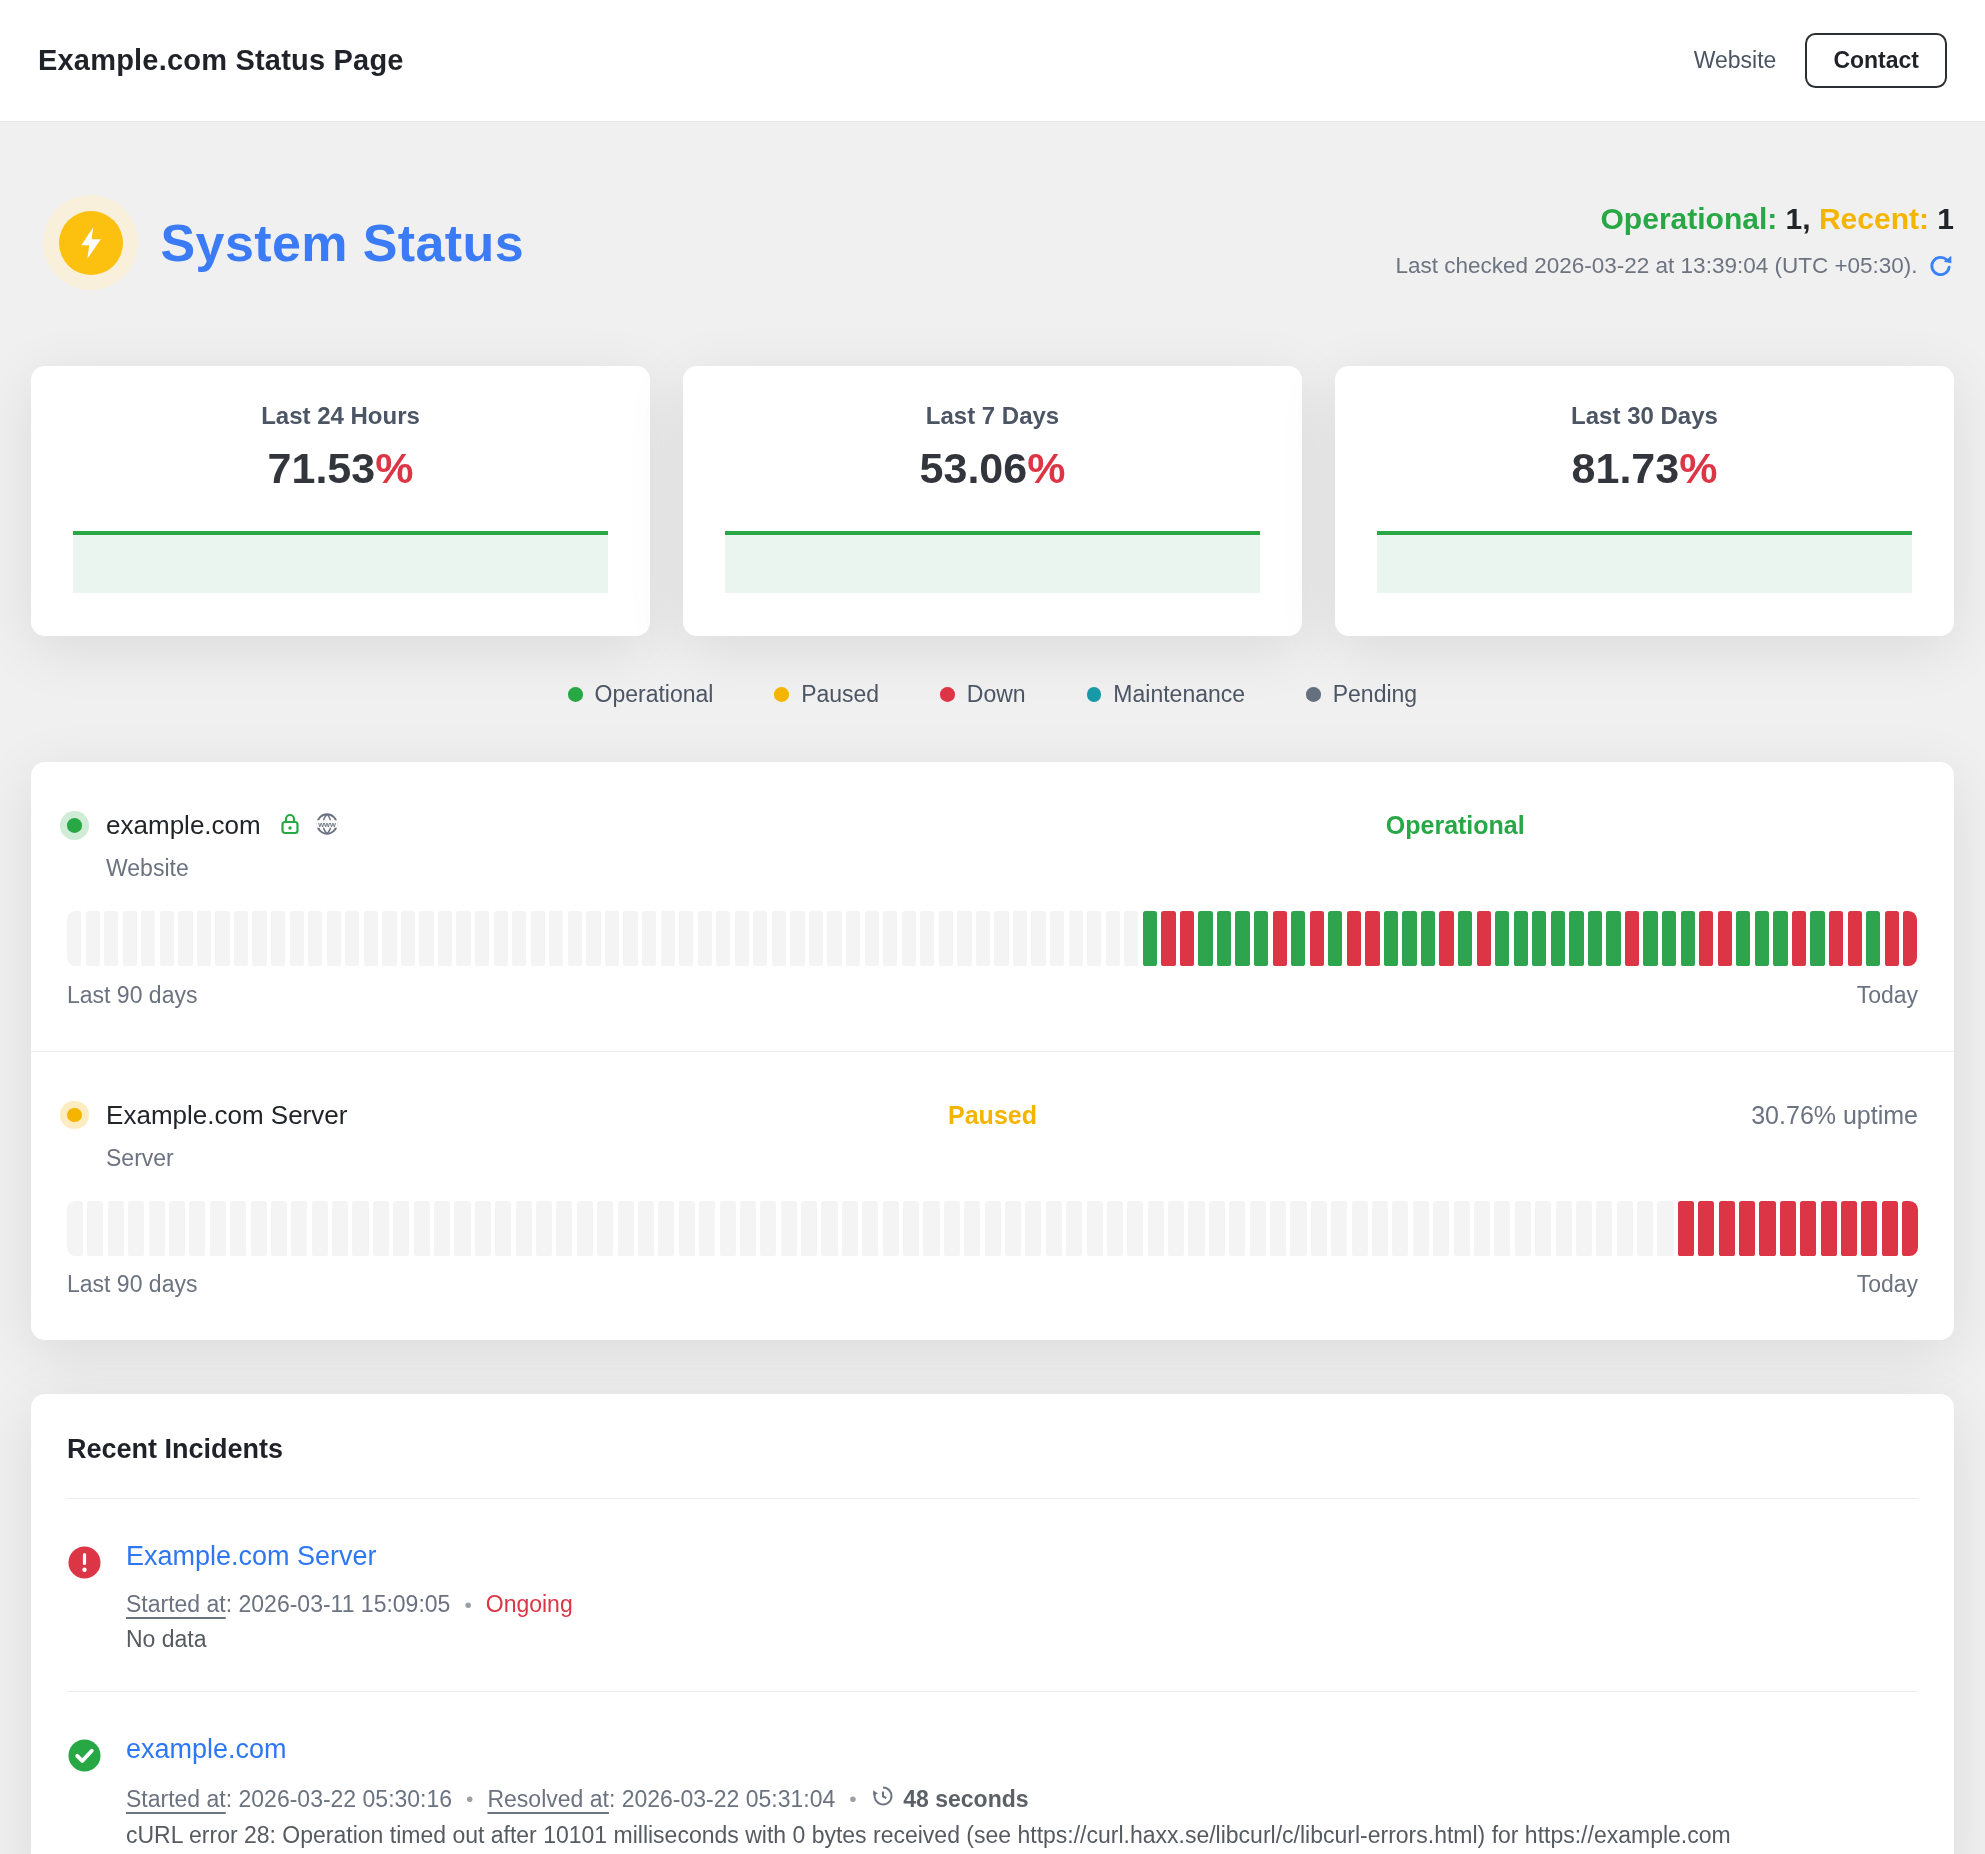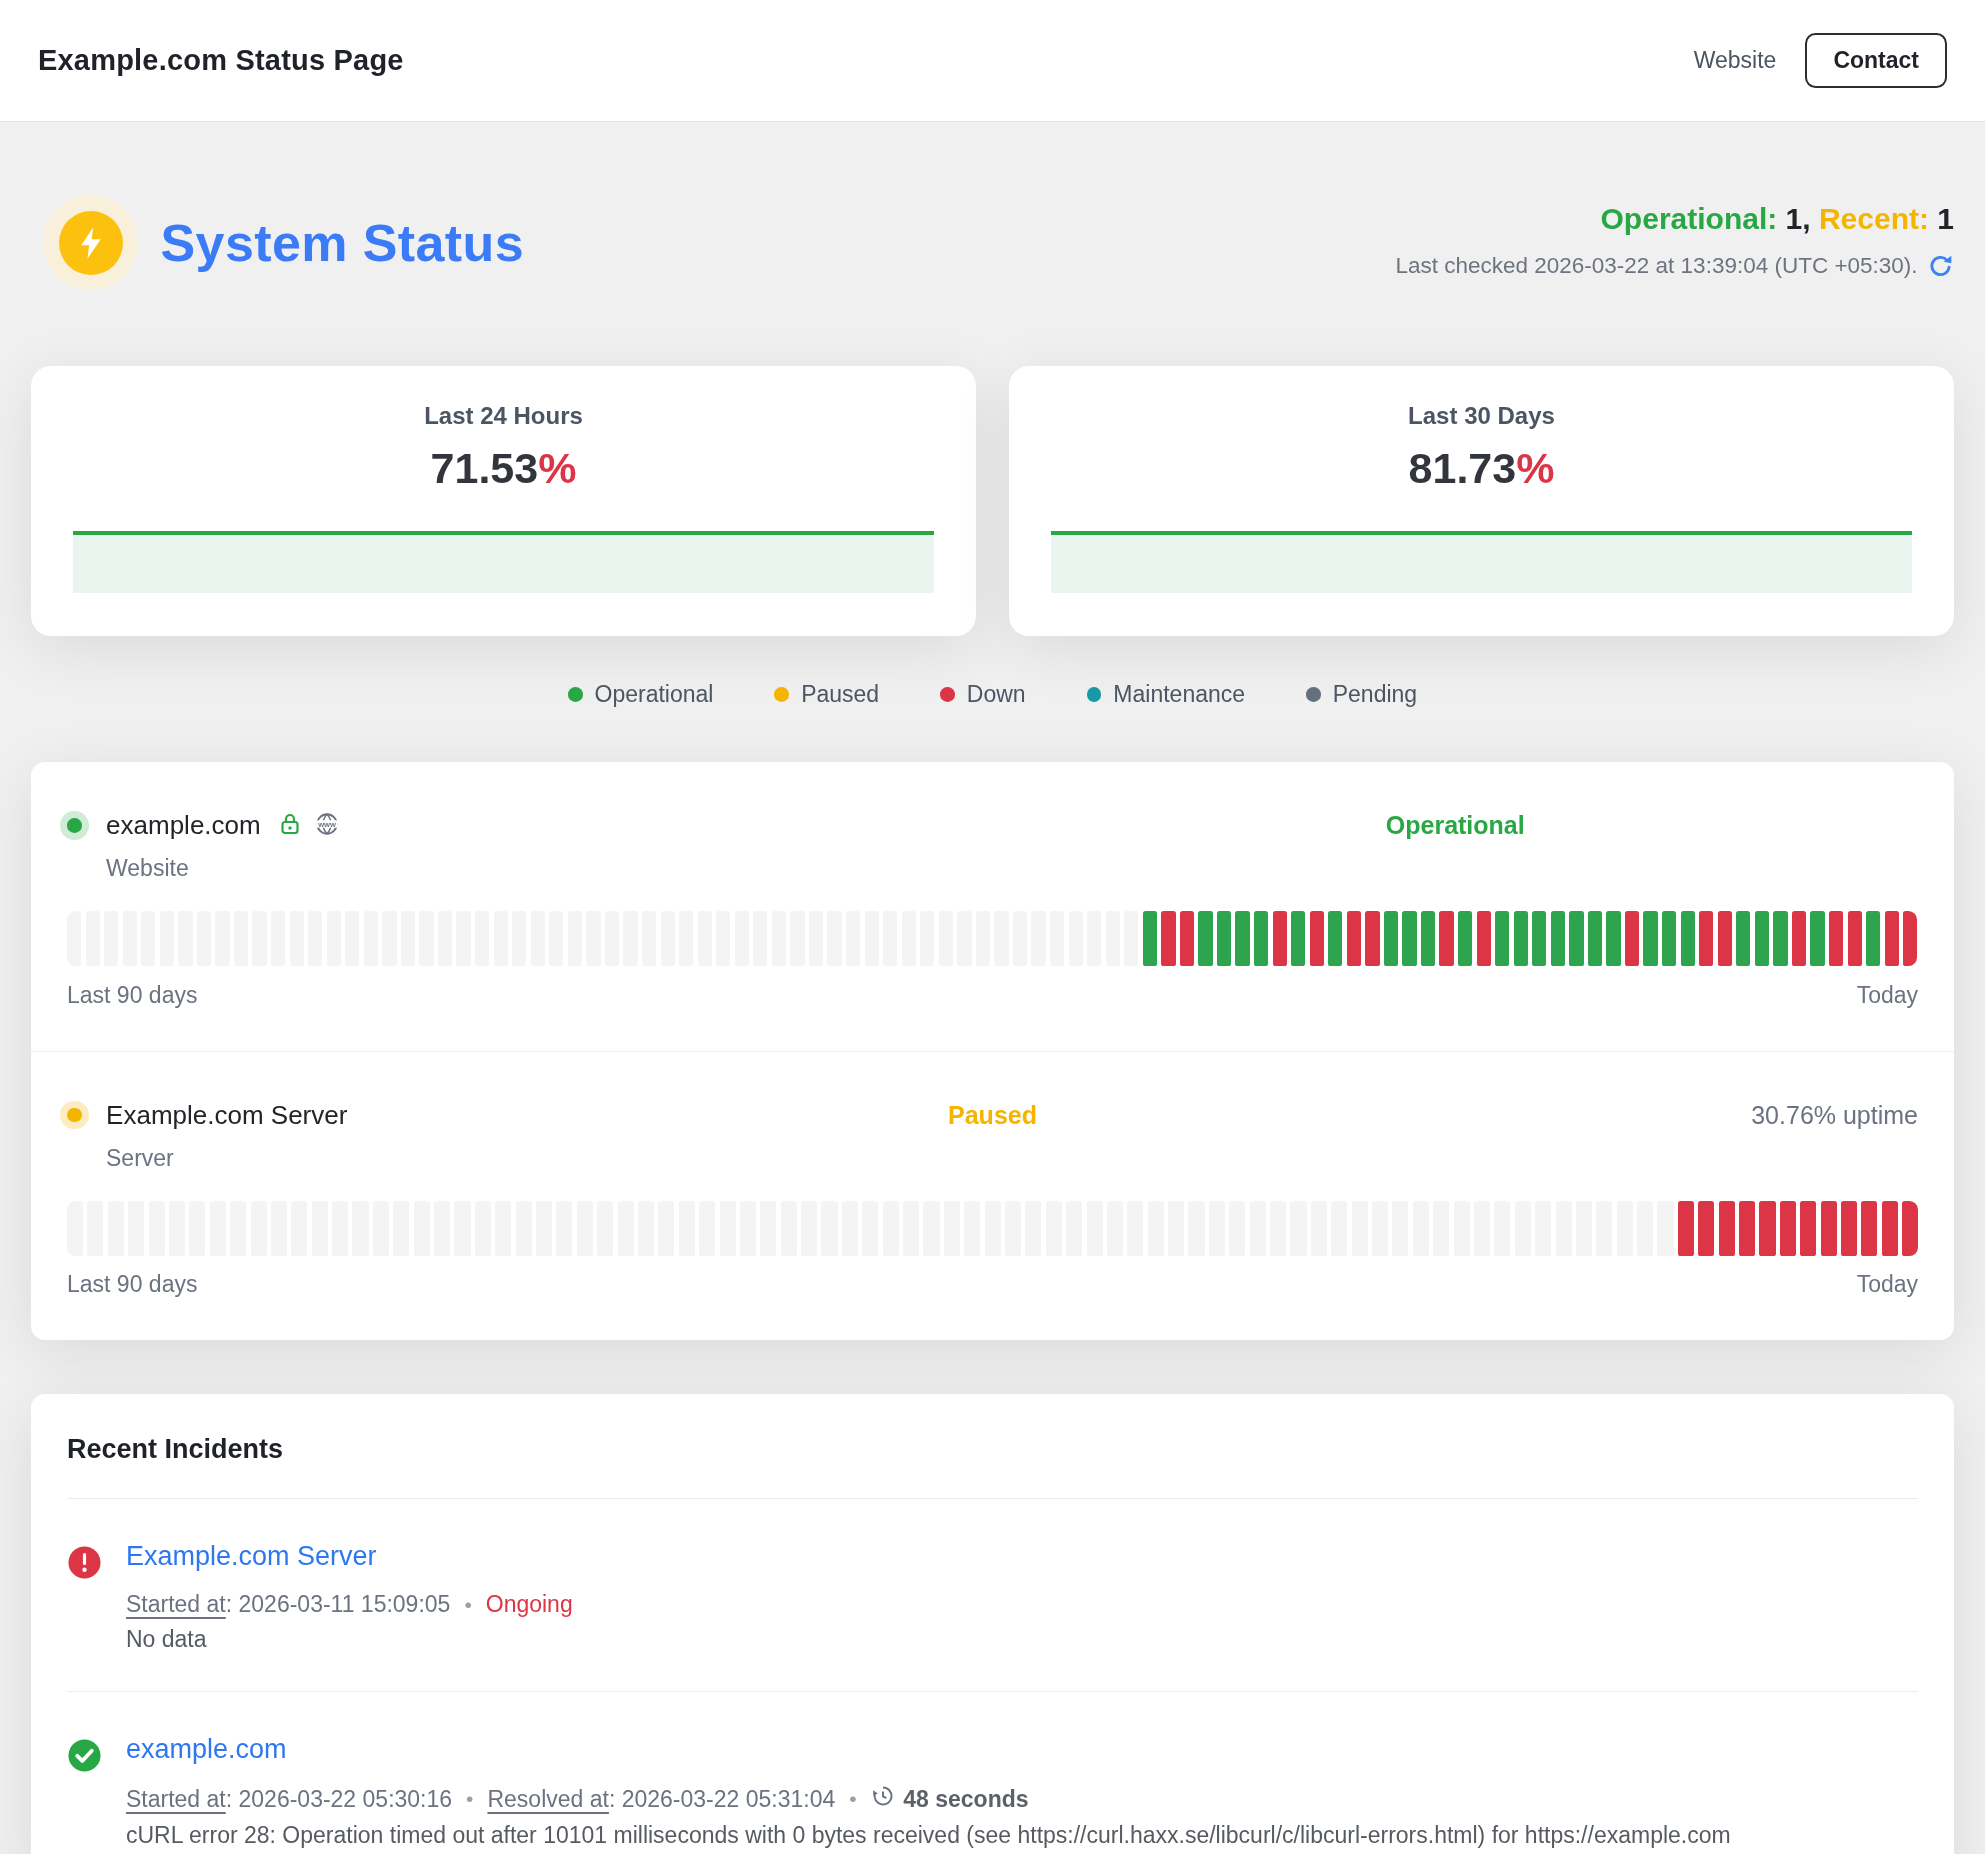--- a/index.html
+++ b/index.html
@@ -42,21 +42,21 @@
   .summary-operational { color: #28a745; }
   .summary-paused { color: #f5b400; }
   .last-checked {
     margin-top: 17.3px; font-size: 22.5px; color: #6d7480;
     display: flex; align-items: center; justify-content: flex-end; gap: 10.4px;
   }
   .refresh-icon { cursor: pointer; display: inline-flex; }
   
   .cards-row { margin-top: 76px; display: flex; gap: 33px; }
   .stat-card {
-    flex: 1; background: #fff; border-radius: 20px;
+    flex: 1; background: #fff; border-radius: 14px;
     box-shadow: 0 13px 61px rgba(0,0,0,0.09);
     padding: 36px 42px 43px; text-align: center;
   }
   .stat-title { font-size: 24px; font-weight: 700; color: #4b5563; }
   .stat-value { margin-top: 14px; font-size: 43px; font-weight: 800; color: #32363c; }
   .stat-unit { color: #dc3545; }
   .stat-chart {
     margin-top: 38px; height: 62px;
     border-top: 4.3px solid #28a745; background: #e9f5ee;
   }
@@ -154,20 +154,25 @@
     </div>
   </div>
 
   <div class="cards-row">
     <div class="stat-card">
       <div class="stat-title">Last 24 Hours</div>
       <div class="stat-value"><span>71.53</span><span class="stat-unit">%</span></div>
       <div class="stat-chart"></div>
     </div>
     <div class="stat-card">
+      <div class="stat-title">Last 7 Days</div>
+      <div class="stat-value"><span>53.06</span><span class="stat-unit">%</span></div>
+      <div class="stat-chart"></div>
+    </div>
+    <div class="stat-card">
       <div class="stat-title">Last 30 Days</div>
       <div class="stat-value"><span>81.73</span><span class="stat-unit">%</span></div>
       <div class="stat-chart"></div>
     </div>
   </div>
 
   <div class="legend">
     <div class="legend-item">
         <span class="legend-dot" style="background:#28a745"></span>
         <span>Operational</span>

